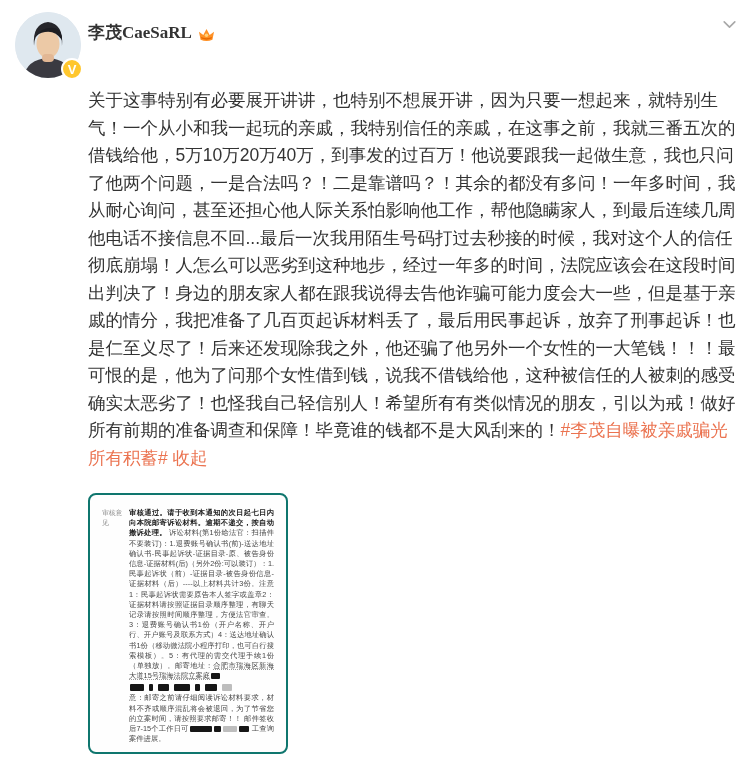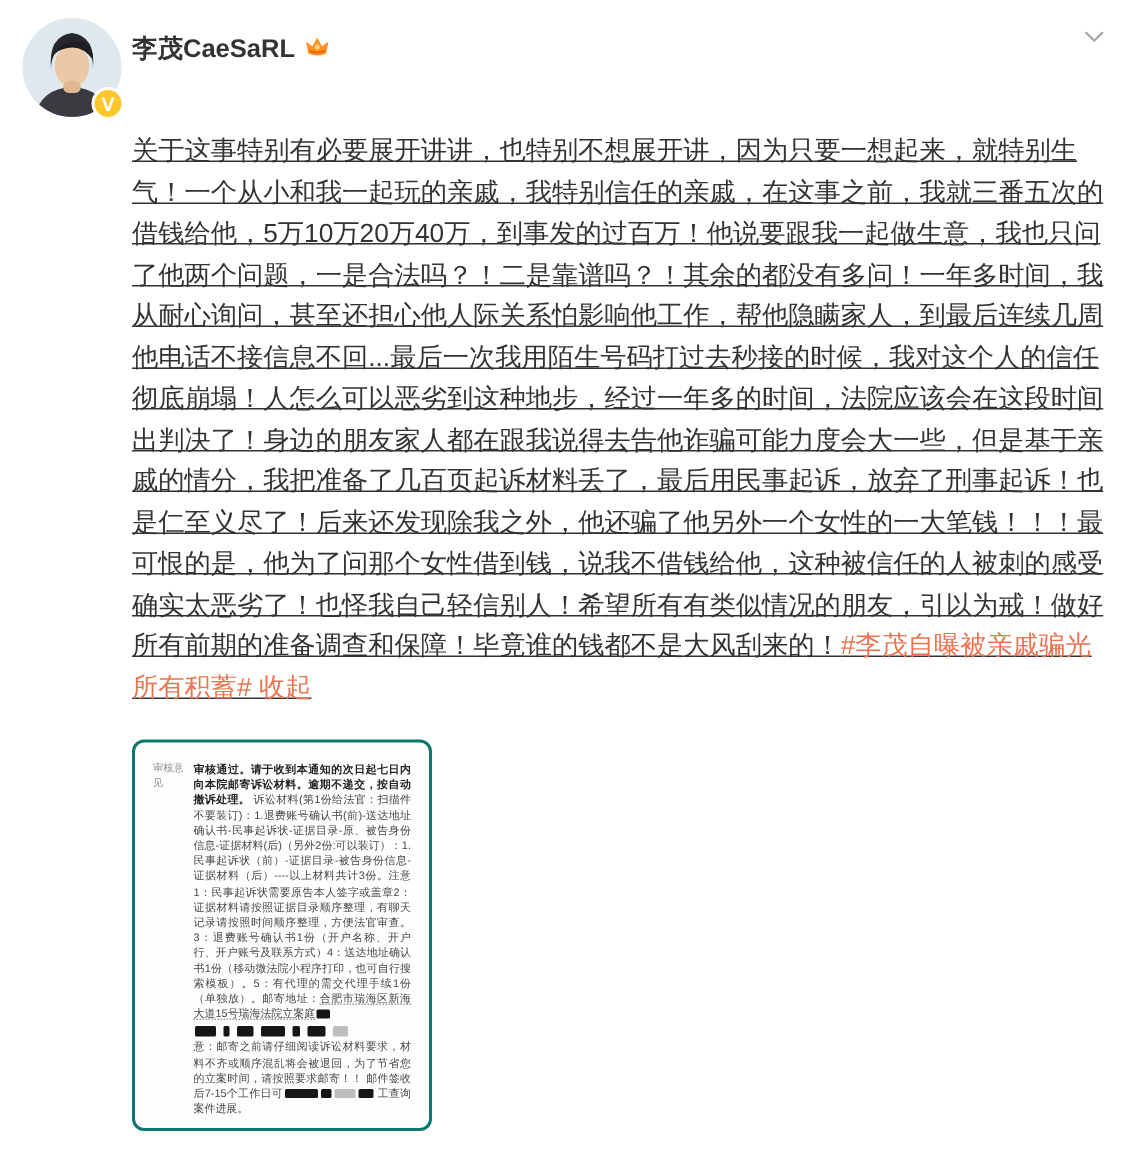--- a/index.html
+++ b/index.html
@@ -8,29 +8,29 @@
   .card { position:relative; width:753px; height:773px; background:#fff; overflow:hidden; }
 
   
   .header { display:flex; padding:12px 16px 0 15px; position:relative; }
   .avatar-wrap { position:relative; width:66px; height:66px; flex:0 0 66px; cursor:pointer; }
   .avatar { width:66px; height:66px; border-radius:50%; overflow:hidden; background:#dfe7ee; }
   .v-badge { position:absolute; right:-2px; bottom:-2px; width:22px; height:22px; border-radius:50%;
              background:#ffc72e; border:2px solid #fff; color:#fff; font-weight:bold; font-size:13px;
              display:flex; align-items:center; justify-content:center; }
   .header-text { margin-left:7px; padding-top:9px; }
-  .username-row { display:flex; align-items:flex-start; gap:5px; }
+  .username-row { display:flex; align-items:flex-end; gap:5px;font-family:Liberation Serif, serif; }
   .username { font-size:17px; font-weight:bold; color:#333; cursor:pointer; }
   .crown { width:19px; height:19px; display:inline-block; cursor:pointer; }
   .meta { margin-top:7px; font-size:14px; color:#808080; }
   .chevron { position:absolute; top:16px; right:15px; cursor:pointer; }
 
   
   .content { margin:9px 16px 0 88px; width:650px; font-size:17.5px; line-height:27.5px;
-             color:#333; word-break:break-all;text-decoration:underline; }
+             color:#333; word-break:break-all; }
   .content a { color:#eb7350; text-decoration:none; cursor:pointer; }
 
   
   .attachment { margin:21px 0 0 88px; width:200px; height:261px; border:2px solid #0f766e;
                 border-radius:8px; background:#fefefe; padding:13px 12px 10px 12px;
                 overflow:hidden; cursor:pointer; }
   .doc { position:relative; font-size:7.3px; line-height:10.2px; color:#474747;
          filter:blur(0.2px); }
   .doc-label { position:absolute; left:0; top:0; color:#8d8d8d; width:26px;
                font-size:6.8px; letter-spacing:0; }

